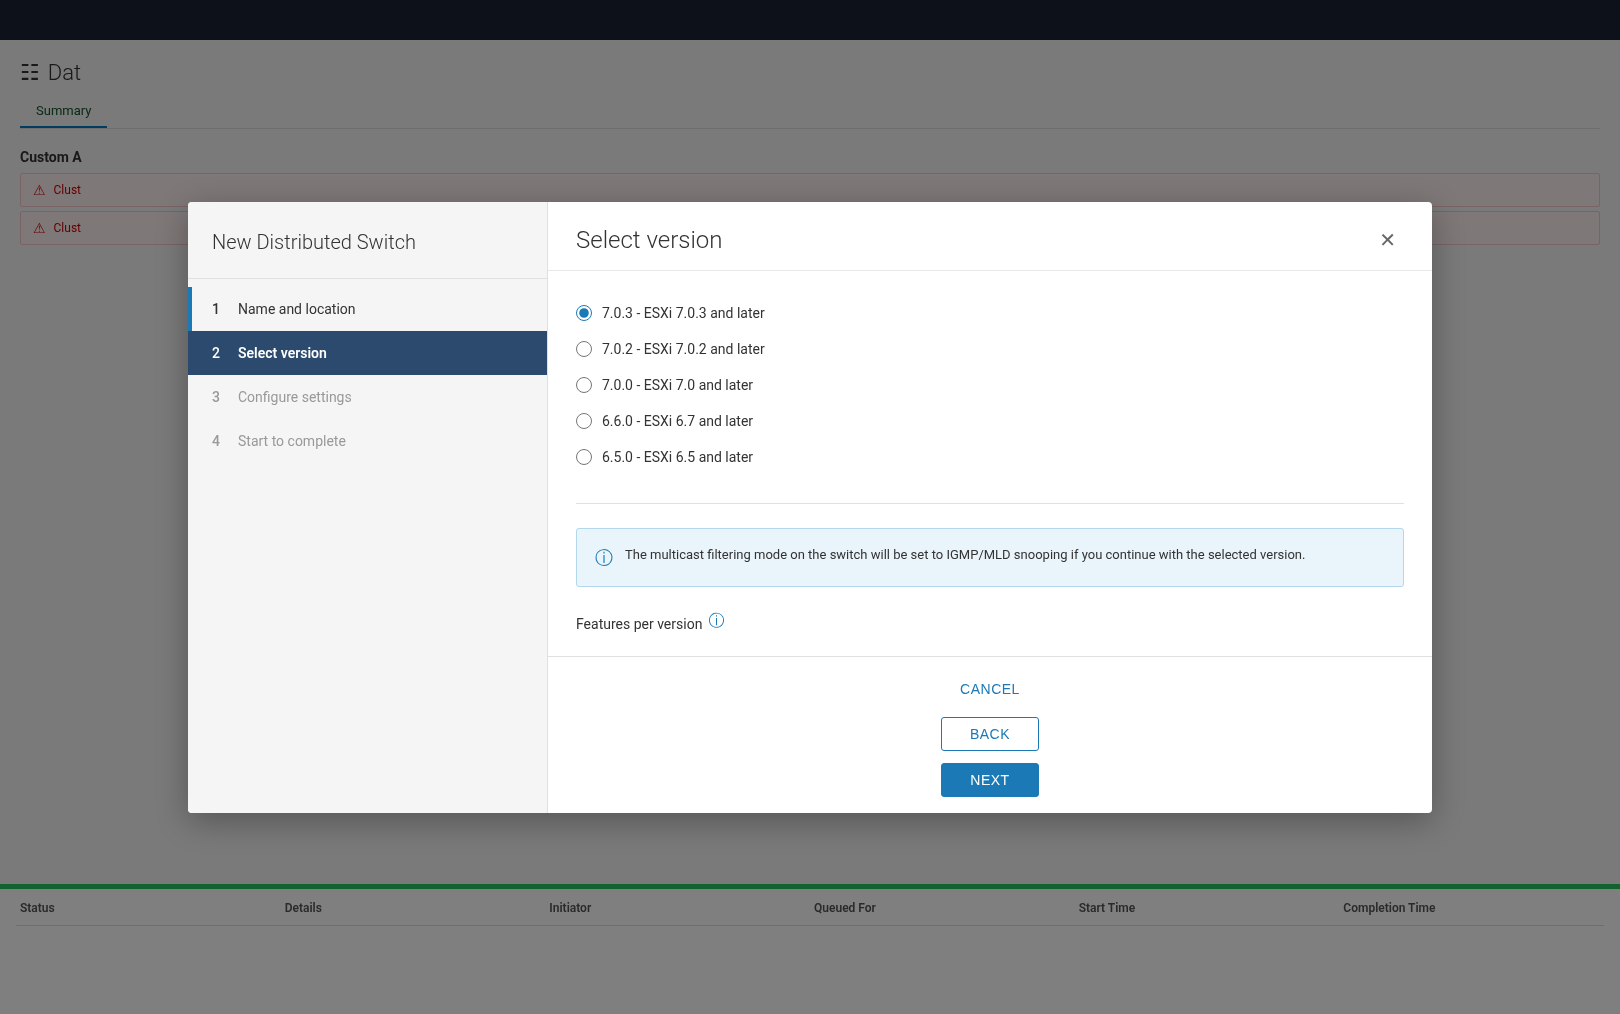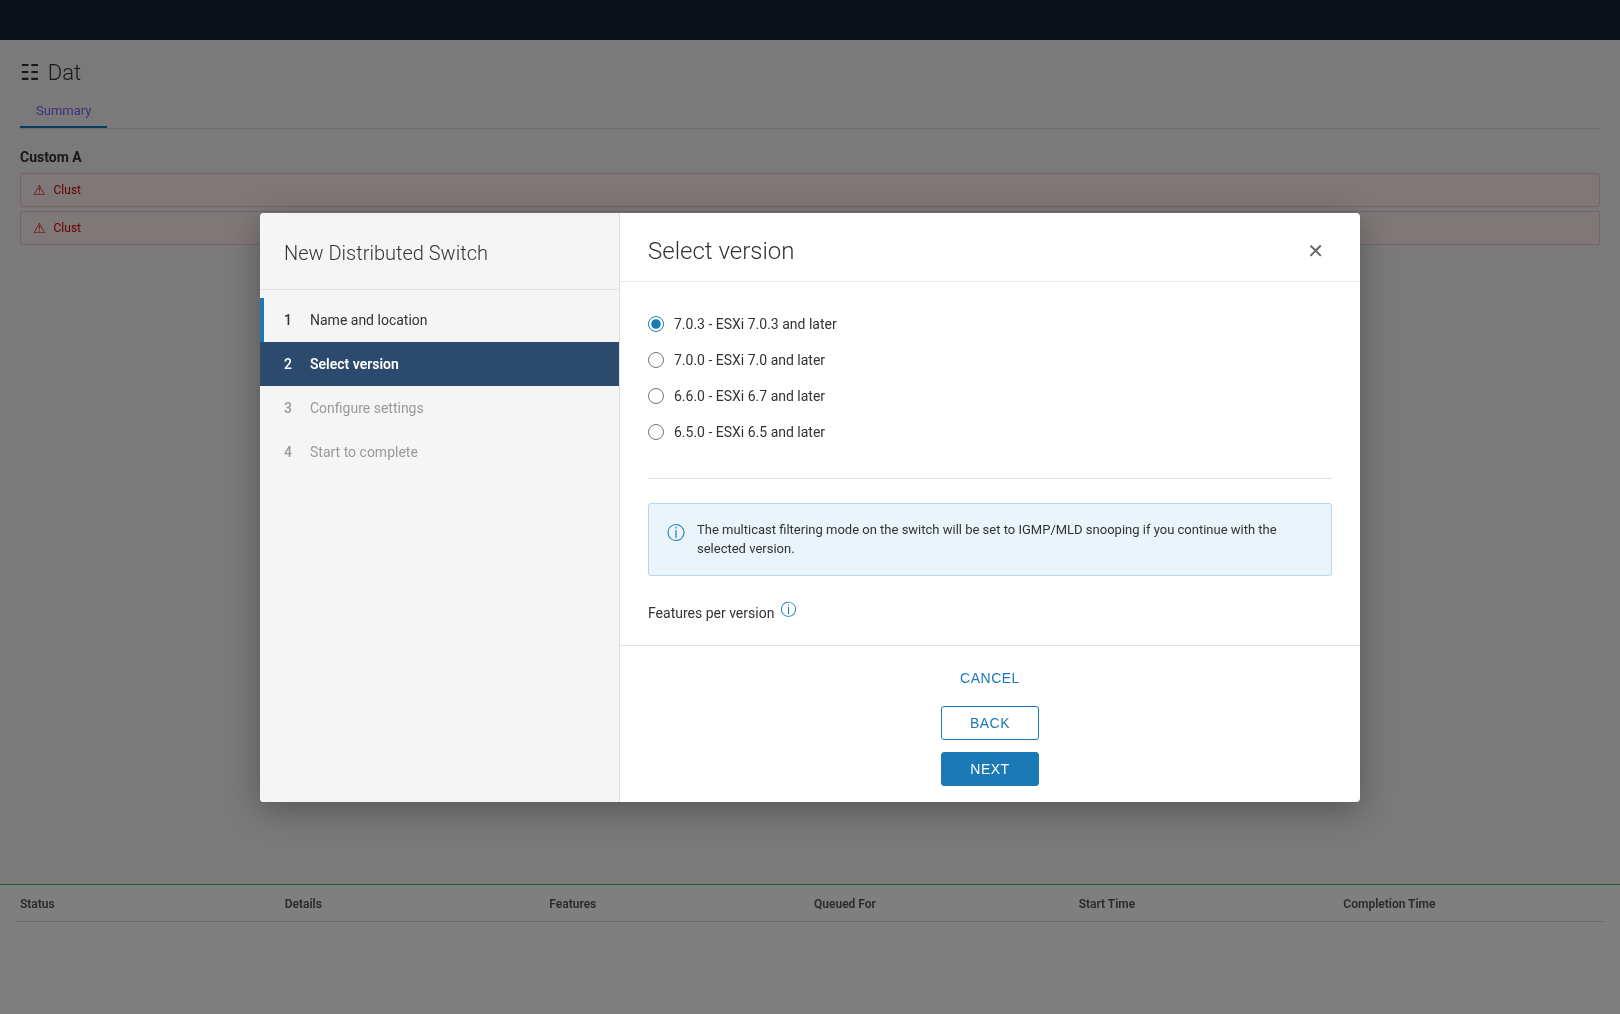--- a/index.html
+++ b/index.html
@@ -36,21 +36,21 @@
       gap: 8px;
     }
     .bg-tabs {
       display: flex;
       border-bottom: 1px solid #ddd;
       margin-bottom: 20px;
     }
     .bg-tab {
       padding: 8px 16px;
       font-size: 13px;
-      color: #8b5cf6;
+      color: #14532d;
       border-bottom: 2px solid #007bbd;
       cursor: pointer;
       text-align: center;
     }
     .bg-section-title {
       font-size: 14px;
       font-weight: 700;
       color: #333;
       margin-bottom: 8px;
       margin-top: 20px;
@@ -68,21 +68,21 @@
       border-radius: 2px;
     }
     .error-icon { color: #c00; font-size: 14px; }
 
     
     .bg-bottom-bar {
       position: absolute;
       bottom: 0; left: 0; right: 0;
       height: 130px;
       background: #fff;
-      border-top: 1px solid #22c55e;
+      border-top: 5px solid #22c55e;
       padding: 8px 16px;
     }
     .bg-bottom-header {
       display: flex;
       gap: 0;
       font-size: 12px;
       color: #555;
       font-weight: 600;
       border-bottom: 1px solid #ddd;
       padding-bottom: 6px;
@@ -96,21 +96,21 @@
       top: 0; left: 0; right: 0; bottom: 0;
       background: rgba(0,0,0,0.5);
       display: flex;
       align-items: center;
       justify-content: center;
     }
 
     
     .dialog {
       background: #fff;
-      width: 1100px;
+      width: 1244px;
       max-height: 800px;
       border-radius: 4px;
       display: flex;
       box-shadow: 0 8px 32px rgba(0,0,0,0.3);
       overflow: hidden;
     }
 
     
     .dialog-sidebar {
       width: 360px;
@@ -314,21 +314,21 @@
     </div>
     <div class="bg-error-item">
       <span class="error-icon">⚠</span>
       <span>Clust</span>
     </div>
   </div>
   <div class="bg-bottom-bar">
     <div class="bg-bottom-header">
       <div class="bg-bottom-col">Status</div>
       <div class="bg-bottom-col">Details</div>
-      <div class="bg-bottom-col">Features</div>
+      <div class="bg-bottom-col">Initiator</div>
       <div class="bg-bottom-col">Queued For</div>
       <div class="bg-bottom-col">Start Time</div>
       <div class="bg-bottom-col">Completion Time</div>
     </div>
   </div>
 </div>
 
 <div class="overlay">
 
   <div class="dialog">
@@ -370,20 +370,24 @@
 
       <div class="dialog-body">
 
         <div class="version-options">
 
           <div class="version-option">
             <input type="radio" id="v703" name="version" checked="" style="">
             <label for="v703">7.0.3 - ESXi 7.0.3 and later</label>
           </div>
 
+          <div class="version-option">
+            <input type="radio" id="v702" name="version" style="">
+            <label for="v702">7.0.2 - ESXi 7.0.2 and later</label>
+          </div>
 
           <div class="version-option">
             <input type="radio" id="v700" name="version" style="">
             <label for="v700">7.0.0 - ESXi 7.0 and later</label>
           </div>
 
           <div class="version-option">
             <input type="radio" id="v660" name="version" style="">
             <label for="v660">6.6.0 - ESXi 6.7 and later</label>
           </div>

